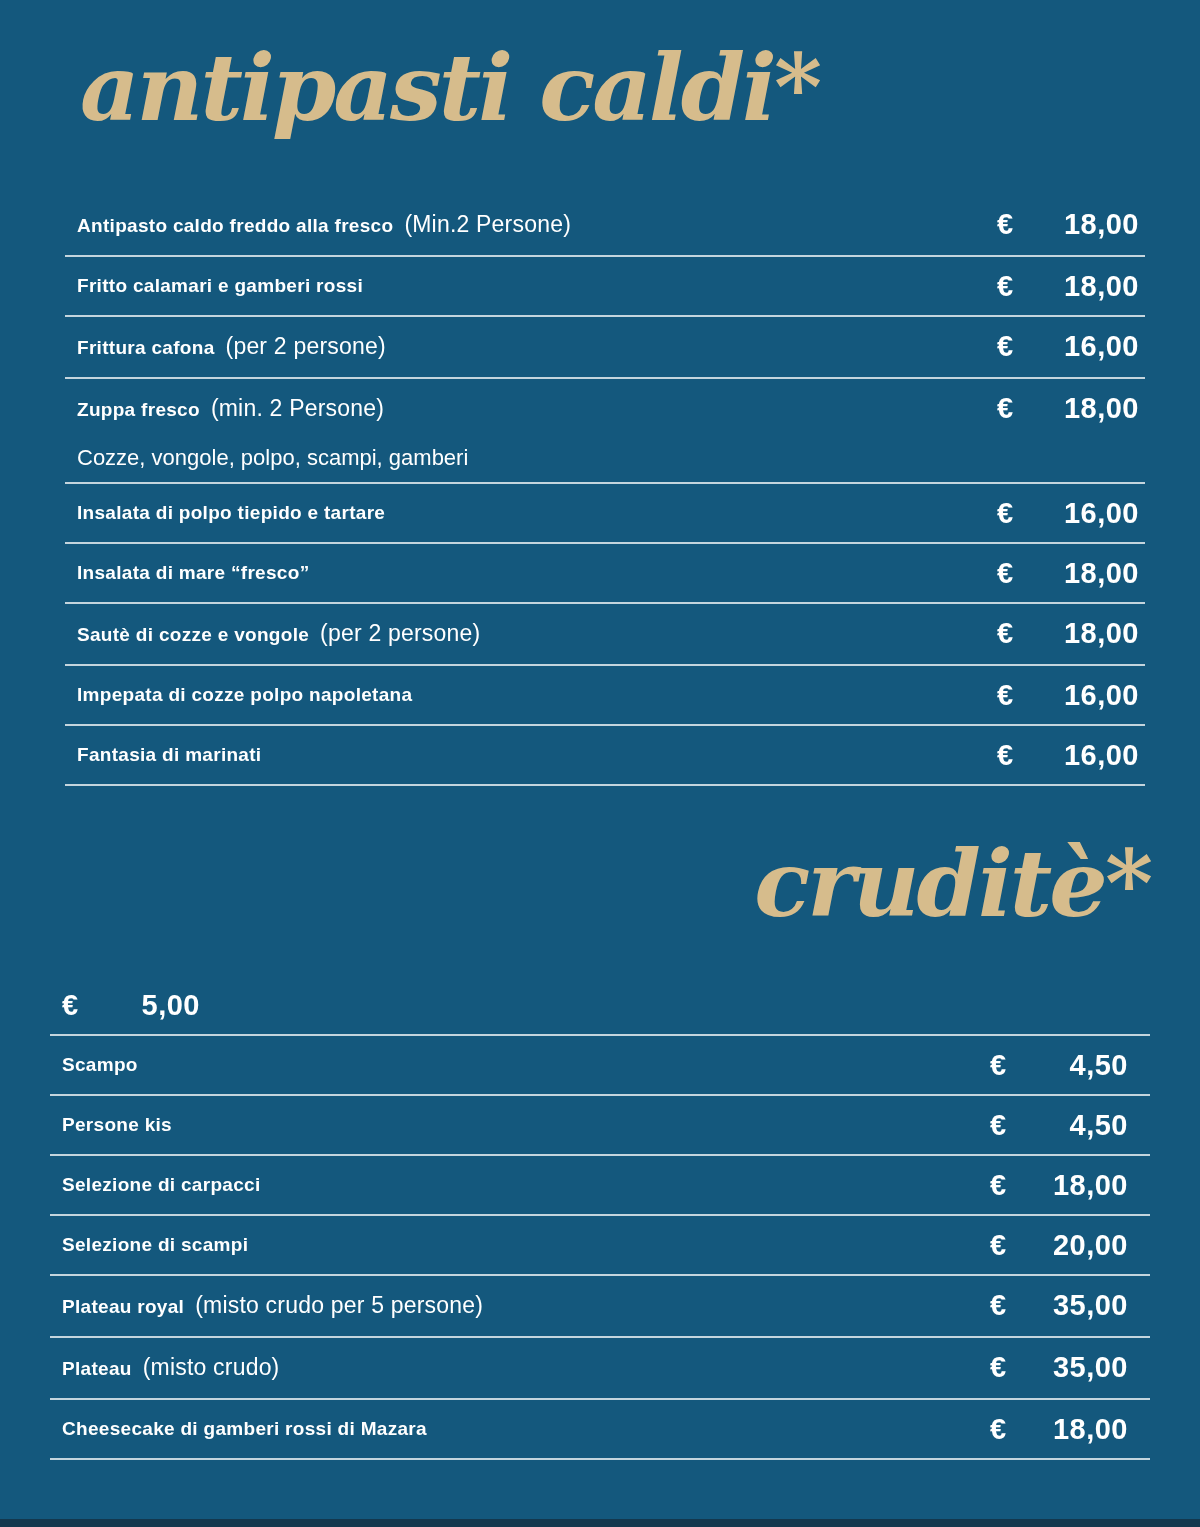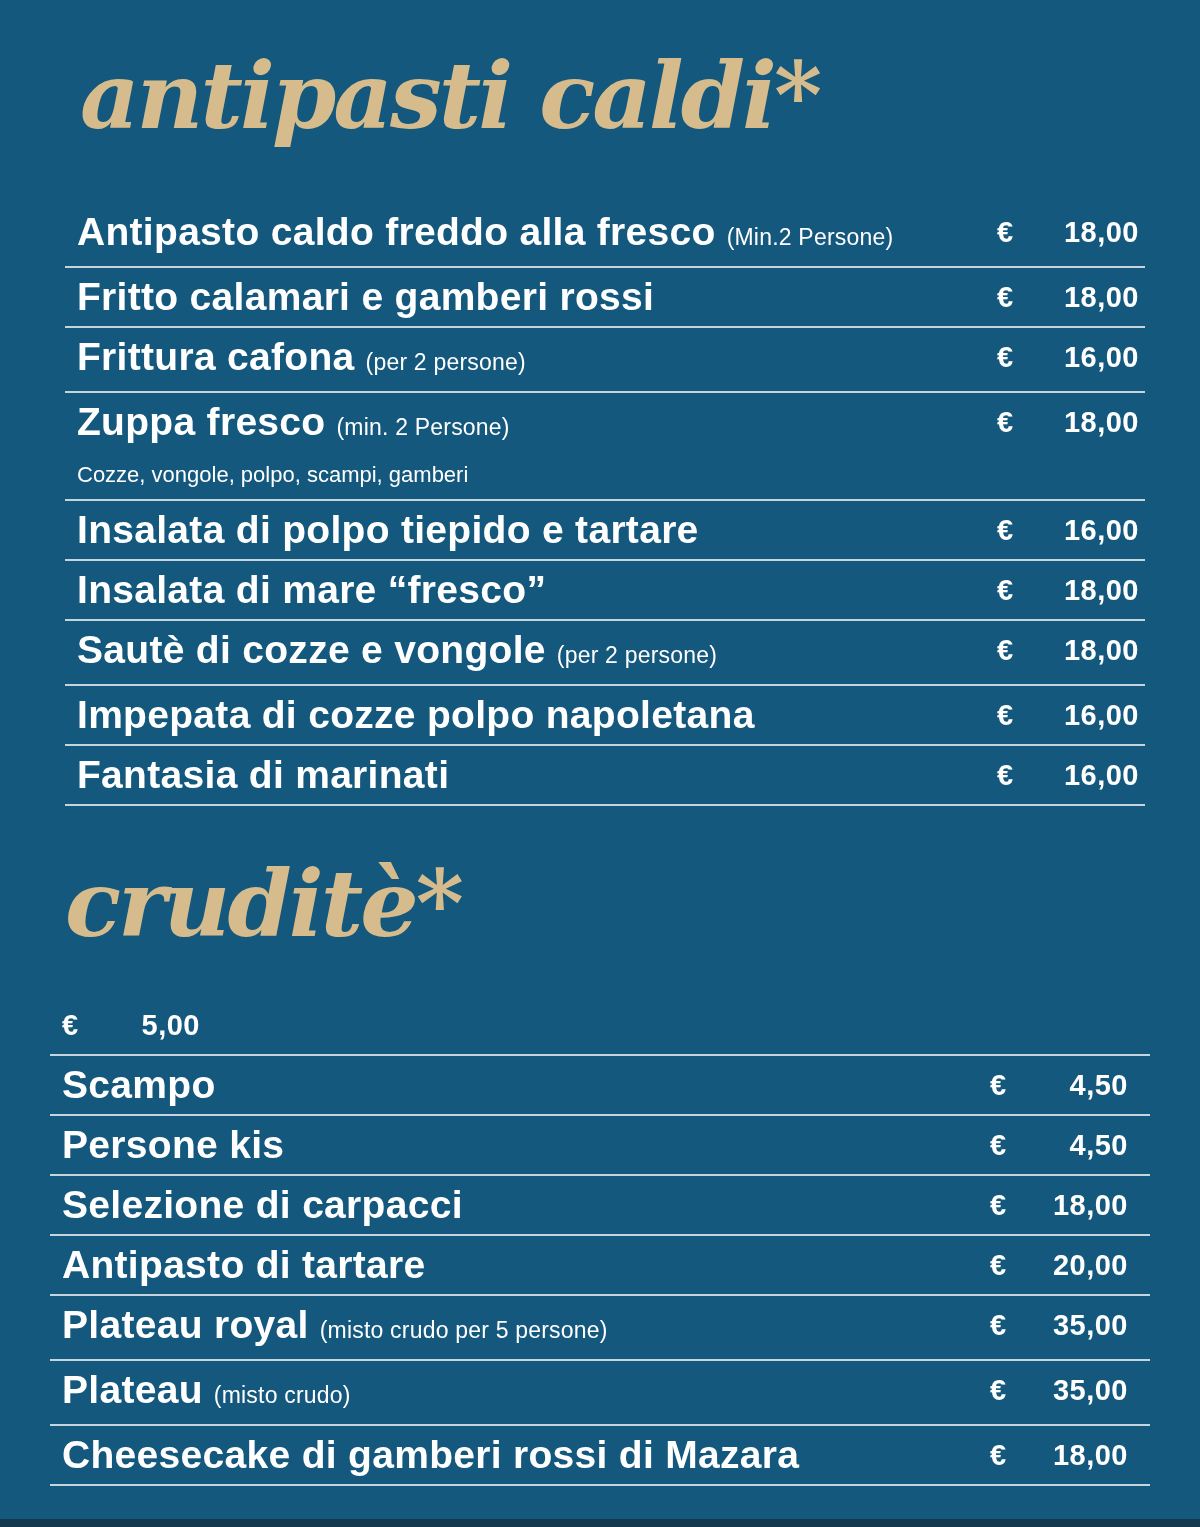--- a/index.html
+++ b/index.html
@@ -6,43 +6,43 @@
     --bg:#14587D; --gold:#D6BC8C; --text:#FFFFFF;
     --sep:rgba(255,255,255,0.75); --bar:#14384E;
   }
   html,body{margin:0;padding:0;}
   body{
     width:1200px;height:1527px;position:relative;overflow:hidden;
     background:var(--bg);
     font-family:"Liberation Sans",sans-serif;
     color:var(--text);
   }
-  .page{padding-top:8px;}
+  .page{}
   .menu-section{margin:0 55px 0 65px;}
   .menu-section.crudite{margin:0 50px 0 50px;}
   .section-title{
     margin:0;
     font-family:"DejaVu Serif",serif;
     font-style:italic;font-weight:bold;
     color:var(--gold);
     font-size:92px;line-height:1.05;
     letter-spacing:-3px;
     padding:40px 0 58px 15px;
   }
-  .crudite .section-title{padding:50px 0 44px 15px;}
+  .crudite .section-title{padding:50px 0 44px 15px;text-align:right;}
   .rows{display:block;}
   .row{
     display:flex;justify-content:space-between;align-items:flex-start;
     border-bottom:2px solid var(--sep);
     padding:11px 6px 11px 12px;
   }
   .row-main{flex:1 1 auto;min-width:0;}
   .item-line{display:flex;align-items:baseline;gap:11px;flex-wrap:wrap;line-height:36px;}
   .item-name{
-    font-size:39px;font-weight:bold;letter-spacing:0.3px;color:var(--text);
+    font-size:19px;font-weight:bold;letter-spacing:0.3px;color:var(--text);
   }
   .item-note{
     font-size:23px;font-weight:normal;letter-spacing:0.2px;color:var(--text);
   }
   .item-desc{
     font-size:22px;font-weight:normal;line-height:26px;color:var(--text);
     margin-top:17px;
   }
   .price-col{
     flex:0 0 auto;display:flex;justify-content:space-between;
@@ -240,21 +240,21 @@
     </div>
     <div class="price-col">
       <span class="currency">€</span>
       <span class="price">18,00</span>
     </div>
   </div>
 
   <div class="row">
     <div class="row-main">
       <div class="item-line">
-        <span class="item-name">Antipasto di tartare</span>
+        <span class="item-name">Selezione di scampi</span>
 
       </div>
 
     </div>
     <div class="price-col">
       <span class="currency">€</span>
       <span class="price">20,00</span>
     </div>
   </div>
 

